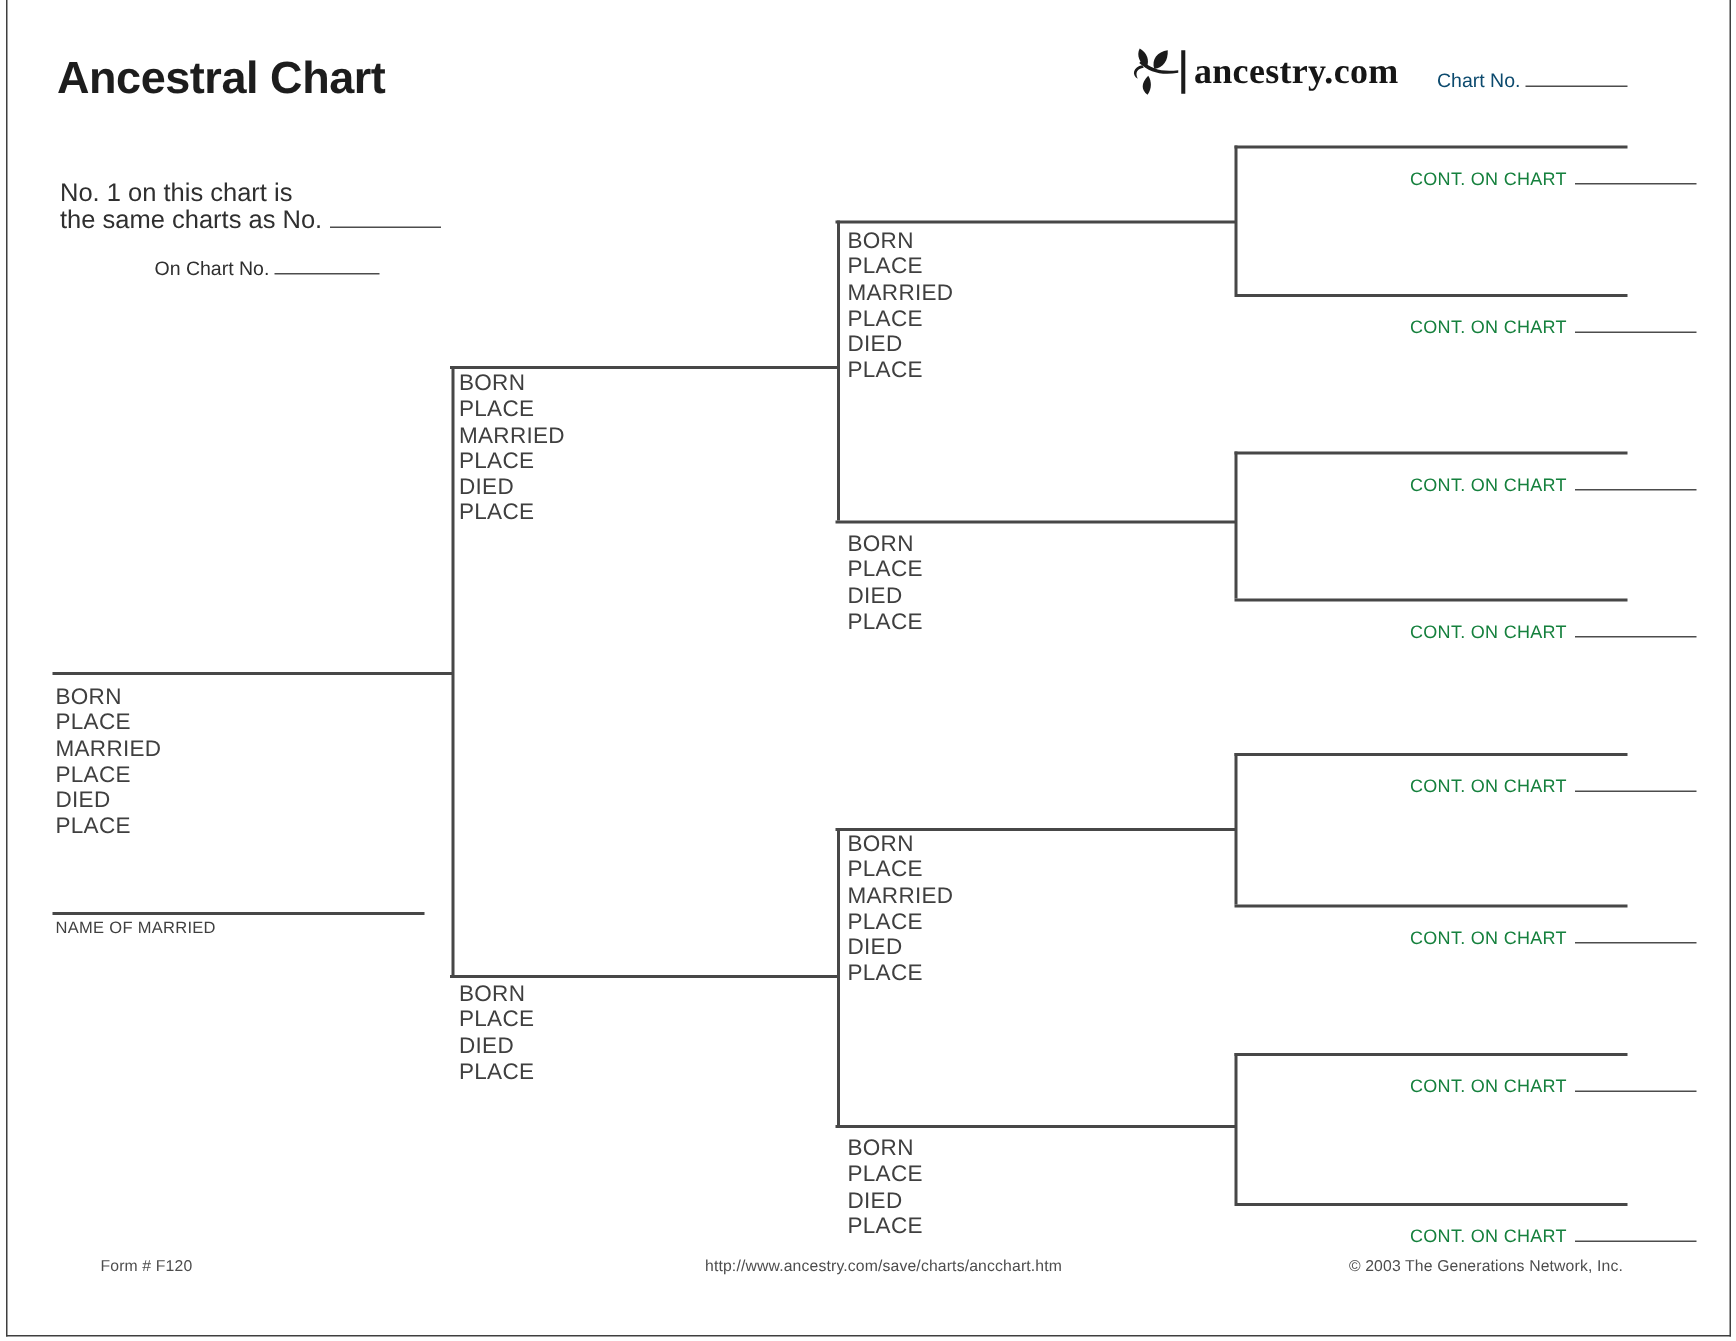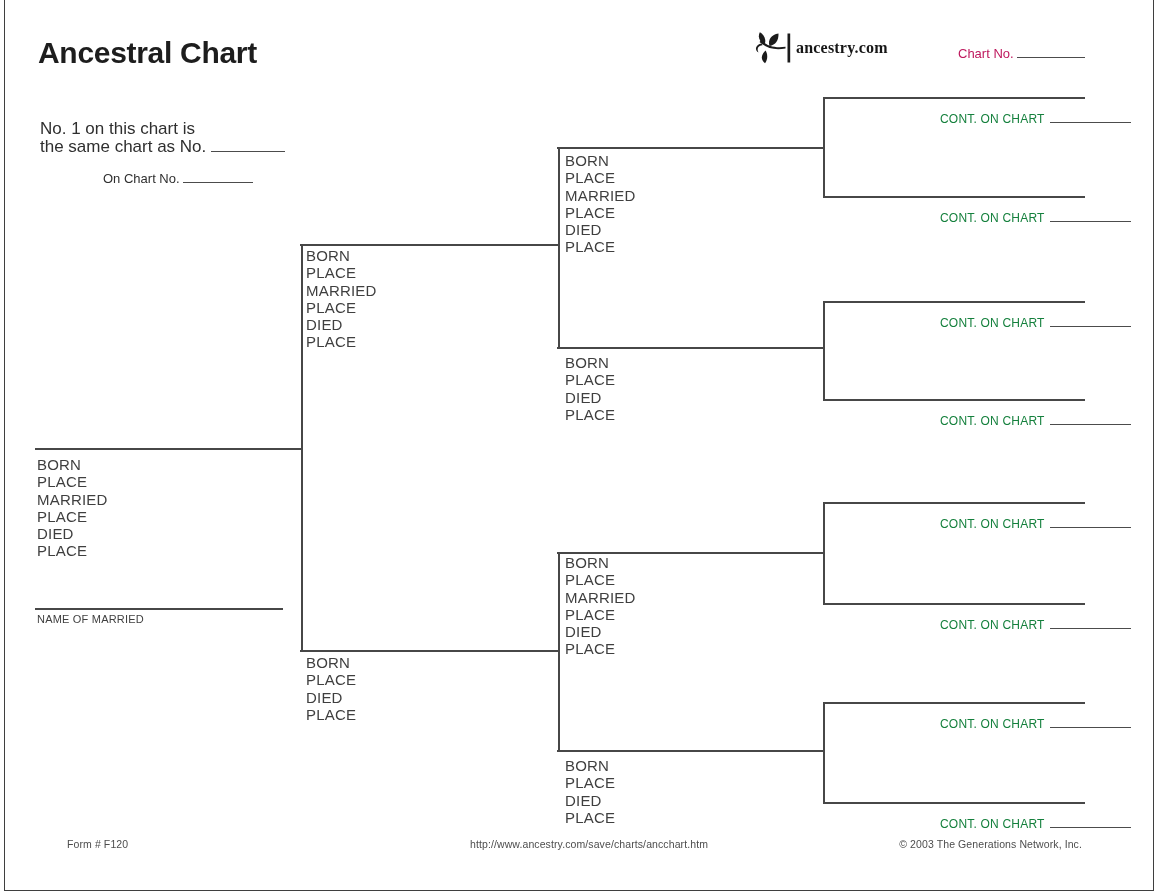--- a/index.html
+++ b/index.html
@@ -16,24 +16,24 @@
     pointer-events:none;
   }
   .title {
     position:absolute; left:38px; top:36px;
     font-size:30px; font-weight:700; color:#1d1d1d; letter-spacing:-0.3px;
   }
   .logo { position:absolute; left:752px; top:32px; display:flex; align-items:center; }
   .logo svg { display:block; }
   .logo-text {
     font-family:"Liberation Serif","DejaVu Serif",serif;
-    font-size:16px; font-weight:600; color:#161616; letter-spacing:0.2px;
+    font-size:24px; font-weight:600; color:#161616; letter-spacing:0.2px;
     margin-left:4px;
   }
-  .chart-no { position:absolute; left:958px; top:46px; font-size:13px; color:#be185d; }
+  .chart-no { position:absolute; left:958px; top:46px; font-size:13px; color:#0c4a6e; }
   .intro { position:absolute; left:40px; top:120px; font-size:17px; line-height:17.5px; color:#2f2f2f; }
   .intro-onchart { position:absolute; left:103px; top:171px; font-size:13px; color:#2f2f2f; }
   .blank { display:inline-block; border-bottom:1.3px solid #4c4c4c; height:12px; vertical-align:baseline; }
   .w68 { width:68px; } .w70 { width:70px; } .w74 { width:74px; } .w81 { width:81px; }
   .hline { position:absolute; height:1.6px; background:#474747; }
   .vline { position:absolute; width:1.6px; background:#474747; }
   .fields { position:absolute; font-size:15px; line-height:17.3px; color:#3f3f3f; letter-spacing:0.2px; }
   .spouse-label { position:absolute; left:37px; top:613px; font-size:11px; color:#3f3f3f; letter-spacing:0.2px; }
   .cont { position:absolute; left:940px; font-size:12px; color:#15803d; letter-spacing:0.2px; white-space:nowrap; }
   .cont .blank { margin-left:5px; }
@@ -61,21 +61,21 @@
 </div>
 
 <div class="chart-no">
   <span>Chart No.</span>
   <span class="blank w68"></span>
 </div>
 
 <div class="intro">
   <div>No. 1 on this chart is</div>
   <div>
-    <span>the same chart as No.</span>
+    <span>the same charts as No.</span>
     <span class="blank w74"></span>
   </div>
 </div>
 <div class="intro-onchart">
   <span>On Chart No.</span>
   <span class="blank w70"></span>
 </div>
 
 <div class="hline" style="left:35px;top:448px;width:267px;"></div>
 <div class="fields" style="left:37px;top:456px;">

